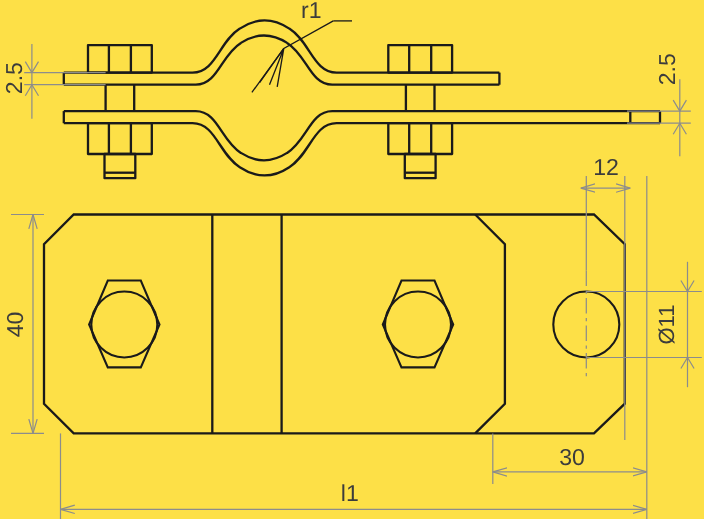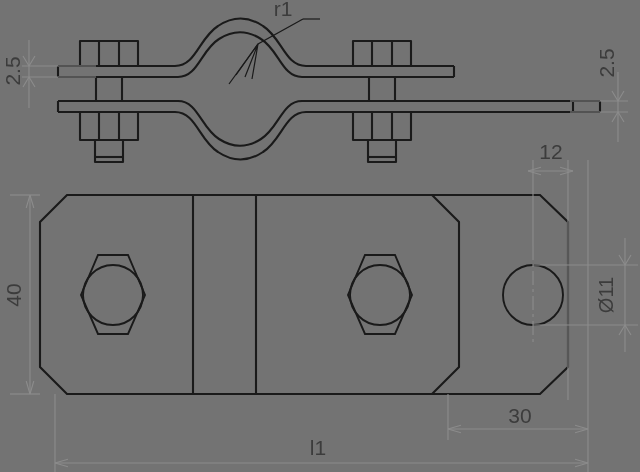--- a/index.html
+++ b/index.html
@@ -4,21 +4,21 @@
 <style>
   html, body {
     margin: 0;
     padding: 0;
     background: #ffffff;
   }
   #sheet {
     position: relative;
     width: 640px;
     height: 472px;
-    background: #737373;
+    background: #fde047;
     overflow: hidden;
     font-family: "Liberation Sans", sans-serif;
   }
   #sheet svg {
     display: block;
     width: 640px;
     height: 472px;
   }
   .dimtext {
     font-family: "Liberation Sans", sans-serif;

